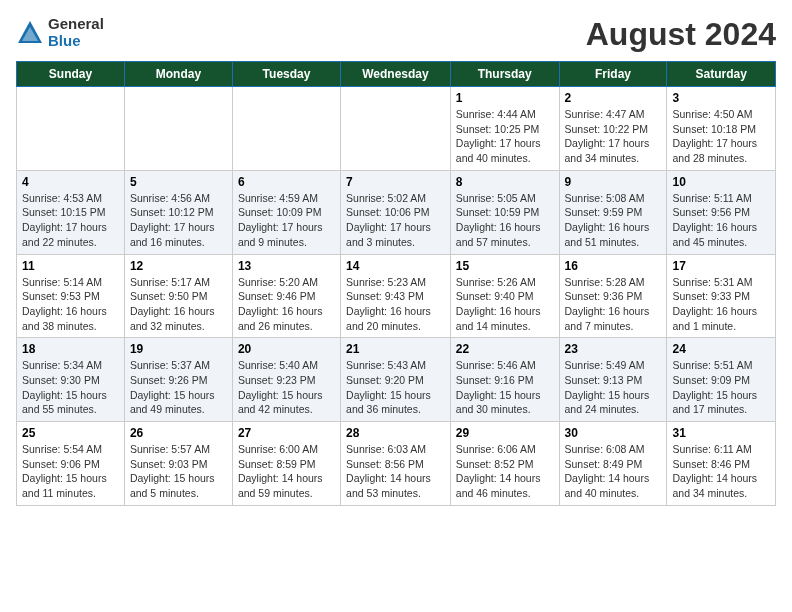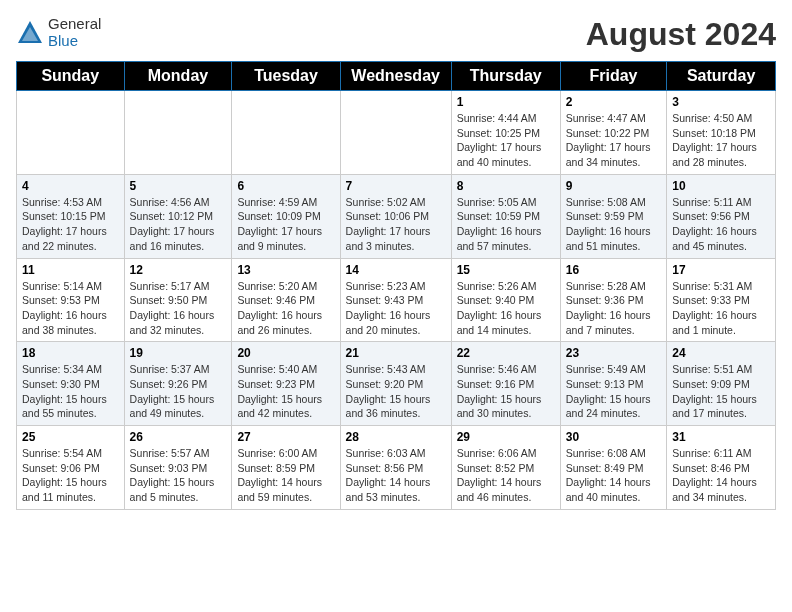--- a/index.html
+++ b/index.html
@@ -21,26 +21,26 @@
       align-items: center;
       gap: 4px;
     }
     .logo-text {
       display: flex;
       flex-direction: column;
       line-height: 1.1;
     }
     .logo-general {
       font-size: 15px;
-      font-weight: normal;
+      font-weight: bold;
       color: #333;
     }
     .logo-blue {
       font-size: 15px;
-      font-weight: normal;
+      font-weight: bold;
       color: #1a6faf;
     }
     .logo-icon {
       width: 28px;
       height: 28px;
     }
     .title-area {
       text-align: center;
     }
     .main-title {
@@ -52,25 +52,25 @@
       font-size: 14px;
       color: #333;
       font-weight: bold;
     }
     table {
       width: 100%;
       border-collapse: collapse;
       font-size: 11px;
     }
     thead tr th {
-      background-color: #000000;
+      background-color: #14532d;
       color: #fff;
       text-align: center;
       padding: 5px 3px;
-      font-size: 16px;
+      font-size: 12px;
       font-weight: bold;
       border: 1px solid #1a6faf;
     }
     tbody tr td {
       border: 1px solid #ccc;
       vertical-align: top;
       padding: 4px 5px;
       width: 113px;
       min-height: 70px;
     }

